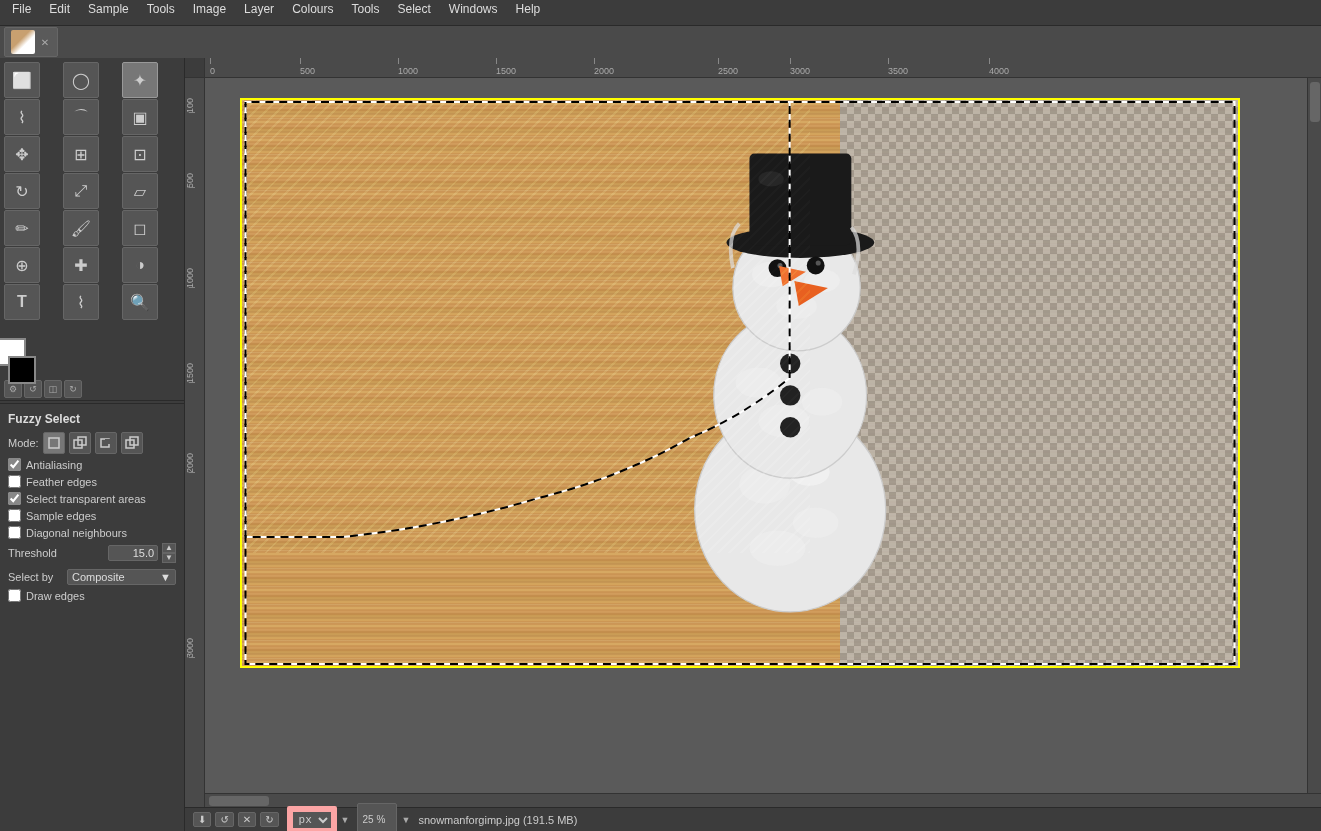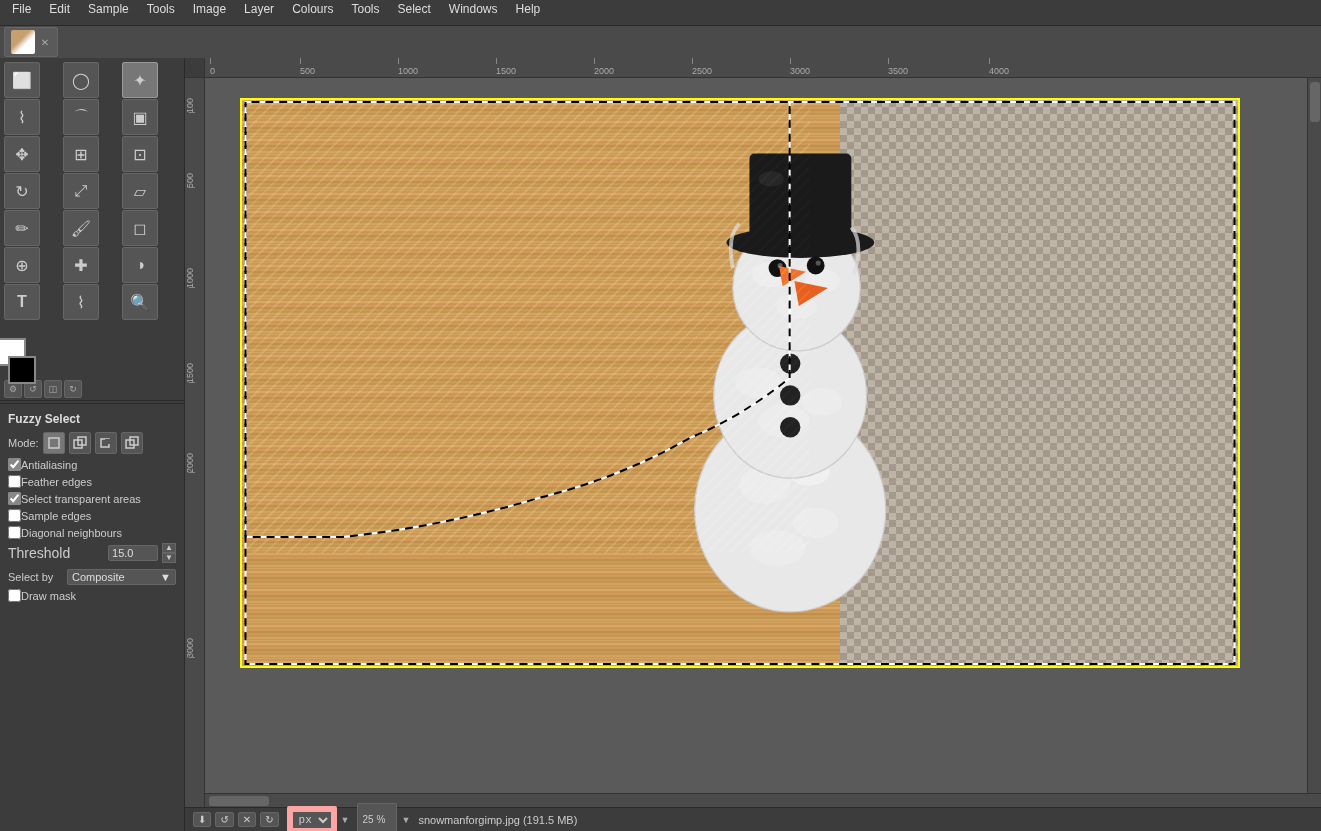--- a/index.html
+++ b/index.html
@@ -179,43 +179,45 @@
       justify-content: center;
       cursor: pointer;
       font-size: 12px;
       color: #ccc;
     }
     .mode-btn.active { background: #777; }
 
     .checkbox-row {
       display: flex;
       align-items: center;
+      gap: 5px;
       margin-bottom: 4px;
     }
     .checkbox-row input[type="checkbox"] {
       accent-color: #888;
     }
 
     .threshold-row {
       display: flex;
       align-items: center;
       gap: 4px;
       margin-bottom: 6px;
     }
     .threshold-label {
       color: #ccc;
-      font-size: 14px;
+      font-size: 11px;
       flex: 1;
     }
     .threshold-value {
       background: #555;
       border: 1px solid #666;
       color: #ddd;
       font-size: 11px;
       width: 50px;
+      text-align: right;
       padding: 1px 3px;
       border-radius: 2px;
     }
     .threshold-spinner {
       display: flex;
       flex-direction: column;
     }
     .spinner-btn {
       font-size: 8px;
       background: #555;
@@ -586,36 +588,36 @@
       <div class="select-by-row">
         <span class="select-by-label">Select by</span>
         <div class="select-by-dropdown">
           <span>Composite</span>
           <span>▼</span>
         </div>
       </div>
 
       <div class="checkbox-row">
         <input type="checkbox" id="cb-drawmask" style="">
-        <label for="cb-drawmask" class="panel-label">Draw mask</label>
+        <label for="cb-drawmask" class="panel-label">Draw edges</label>
       </div>
     </div>
   </div>
 
   <div id="workspace">
 
     <div id="ruler-top">
       <div id="ruler-corner"></div>
       <div id="ruler-h">
         <div class="ruler-mark" style="left:5px;">0</div>
         <div class="ruler-mark" style="left:95px;">500</div>
         <div class="ruler-mark" style="left:193px;">1000</div>
         <div class="ruler-mark" style="left:291px;">1500</div>
         <div class="ruler-mark" style="left:389px;">2000</div>
-        <div class="ruler-mark" style="left:487px;">2500</div>
+        <div class="ruler-mark" style="left:513px;">2500</div>
         <div class="ruler-mark" style="left:585px;">3000</div>
         <div class="ruler-mark" style="left:683px;">3500</div>
         <div class="ruler-mark" style="left:784px;">4000</div>
       </div>
     </div>
 
     <div id="canvas-area">
       <div id="ruler-v">
         <div class="ruler-mark-v" style="top:20px;">100</div>
         <div class="ruler-mark-v" style="top:95px;">500</div>

